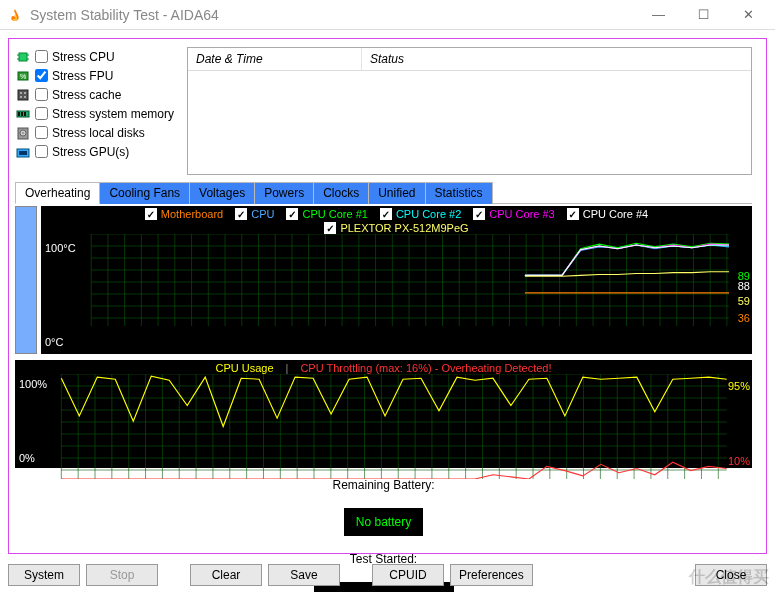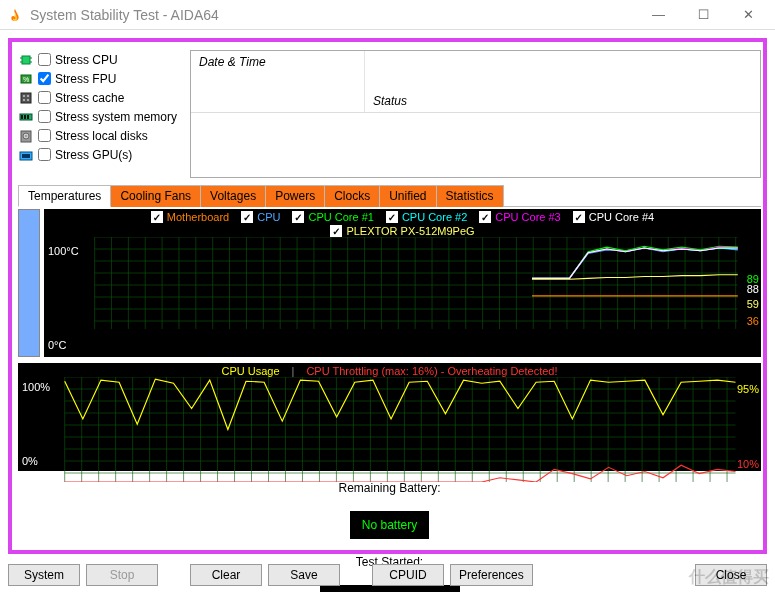--- a/index.html
+++ b/index.html
@@ -29,50 +29,50 @@
   .titlebar .title { color: #888; font-size: 14px; }
   .winbtns { margin-left: auto; display: flex; }
   .winbtn {
     width: 45px; height: 30px;
     display: flex; align-items: center; justify-content: center;
     color: #666; font-size: 13px; cursor: default;
   }
   .content {
     position: absolute;
     left: 8px; right: 8px; top: 38px; bottom: 38px;
-    border: 4px solid #d946ef;
-    padding: 8px 2px 6px 6px;
+    border: 1px solid #d946ef;
+    padding: 8px 14px 6px 6px;
   }
   .top-row { display: flex; gap: 10px; height: 128px; }
   .stress-list { width: 162px; }
   .stress-item { display: flex; align-items: center; height: 19px; gap: 4px; }
   .stress-item .dev-icon { width: 16px; height: 14px; display:flex; align-items:center; justify-content:center; }
   .stress-item input { margin: 0; }
   .stress-item label { font-size: 12px; }
   .log-table {
     flex: 1;
     border: 1px solid #aaa;
     background: #fff;
     font-style: italic;
   }
   .log-head { display: flex; border-bottom: 1px solid #ddd; }
   .log-head div {
     padding: 4px 8px;
     border-right: 1px solid #e4e4e4;
     font-size: 12px;
   }
   .log-head div:first-child { width: 174px; }
-  .log-head div:last-child { flex: 1; border-right: none; margin-top: 39px; }
+  .log-head div:last-child { flex: 1; border-right: none; }
 
   .tabs-row { display: flex; margin-top: 6px; border-bottom: 1px solid #bbb; }
   .tab {
     padding: 3px 9px;
     border: 1px solid #bbb;
     border-bottom: none;
-    background: #f97316;
+    background: #3b82f6;
     margin-right: -1px;
     font-size: 12px;
     position: relative;
     top: 1px;
   }
   .tab.active { background: #fff; border-bottom: 1px solid #fff; z-index: 2; }
 
   .graphs { display: flex; gap: 4px; margin-top: 2px; }
   .graphs .left-strip { width: 22px; height: 148px; background: #77adfc; border:1px solid #888; }
   .graph-panel {
@@ -240,21 +240,21 @@
     </div>
     <div class="log-table">
       <div class="log-head">
         <div>Date &amp; Time</div>
         <div>Status</div>
       </div>
     </div>
   </div>
 
   <div class="tabs-row">
-    <div class="tab active">Temperatures</div>
+    <div class="tab active">Overheating</div>
     <div class="tab">Cooling Fans</div>
     <div class="tab">Voltages</div>
     <div class="tab">Powers</div>
     <div class="tab">Clocks</div>
     <div class="tab">Unified</div>
     <div class="tab">Statistics</div>
   </div>
 
   <div class="graphs">
     <div class="left-strip"></div>

